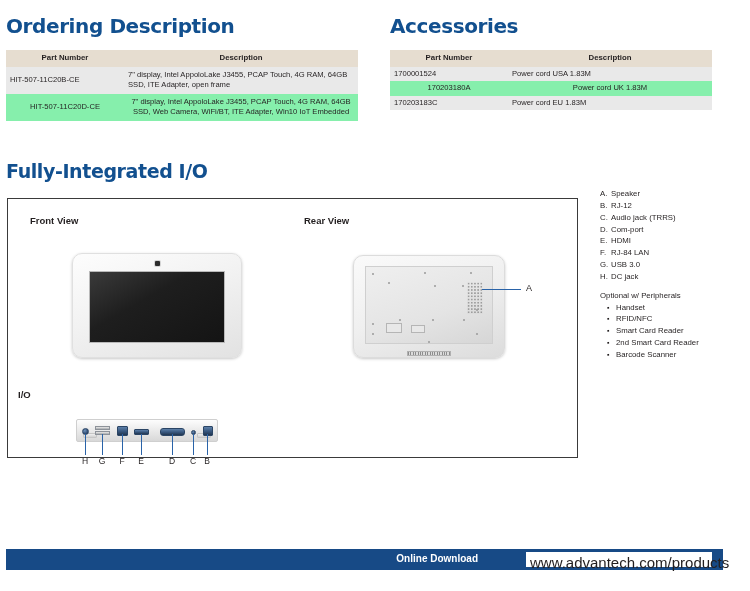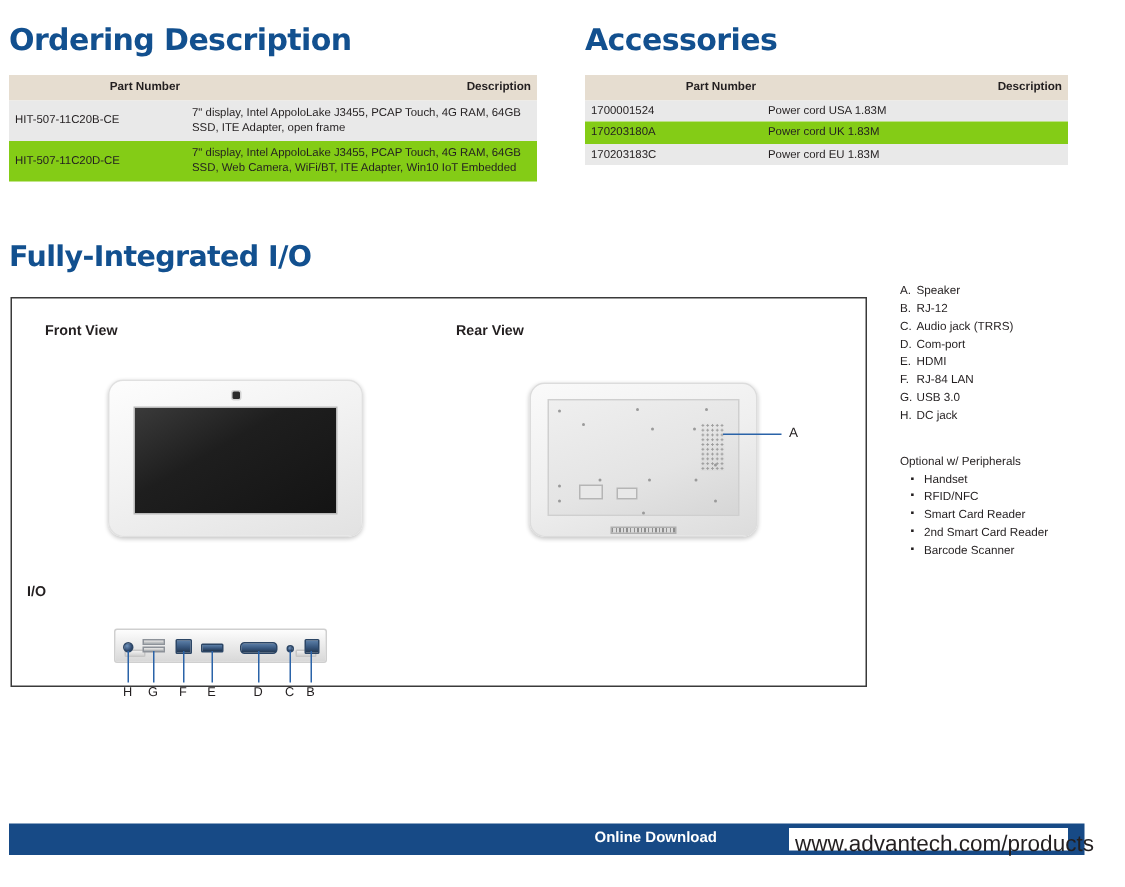--- a/index.html
+++ b/index.html
@@ -31,34 +31,34 @@
   .spec-table {
     position: absolute;
     border-collapse: collapse;
     font-size: 7.6px;
     line-height: 1.38;
   }
   .spec-table th {
     background: #e6ddd0;
     color: #231f20;
     font-weight: bold;
-    text-align: right;
+    text-align: center;
     padding: 3px 4px 3px 4px;
     font-size: 7.8px;
     vertical-align: middle;
     border: none;
   }
   .spec-table td {
     padding: 3px 4px 3px 4px;
     vertical-align: middle;
     border: none;
     color: #231f20;
   }
   .spec-table tr.row-alt td { background: #e9e9e9; }
-  .spec-table tr.row-plain td { background: #84cc16; }
+  .spec-table tr.row-plain td { background: #86efac; text-align: center; }
 
   #table-ordering { left: 6px; top: 50px; width: 352px; }
   #table-ordering th:nth-child(1), #table-ordering td:nth-child(1) { width: 118px; }
   #table-accessories { left: 390px; top: 50px; width: 322px; }
   #table-accessories th:nth-child(1), #table-accessories td:nth-child(1) { width: 118px; }
   #table-accessories td { padding-top: 2px; padding-bottom: 2px; }
 
   
   #diagram-panel {
     position: absolute;
@@ -218,21 +218,21 @@
     position: absolute;
     left: 600px; top: 188px;
     width: 150px;
     font-size: 7.8px;
     line-height: 1.52;
     color: #231f20;
   }
   .legend-row { display: flex; }
   .legend-key { width: 11px; flex: 0 0 11px; }
   .legend-val { flex: 1 1 auto; }
-  #legend-optional-title { margin-top: 19px; }
+  #legend-optional-title { margin-top: 7px; }
   .legend-bullet-row { display: flex; padding-left: 7px; }
   .legend-bullet {
     width: 9px; flex: 0 0 9px;
     font-size: 7px; line-height: 1.7;
   }
 
   
   #footer-bar {
     position: absolute;
     left: 6px; top: 549px;

